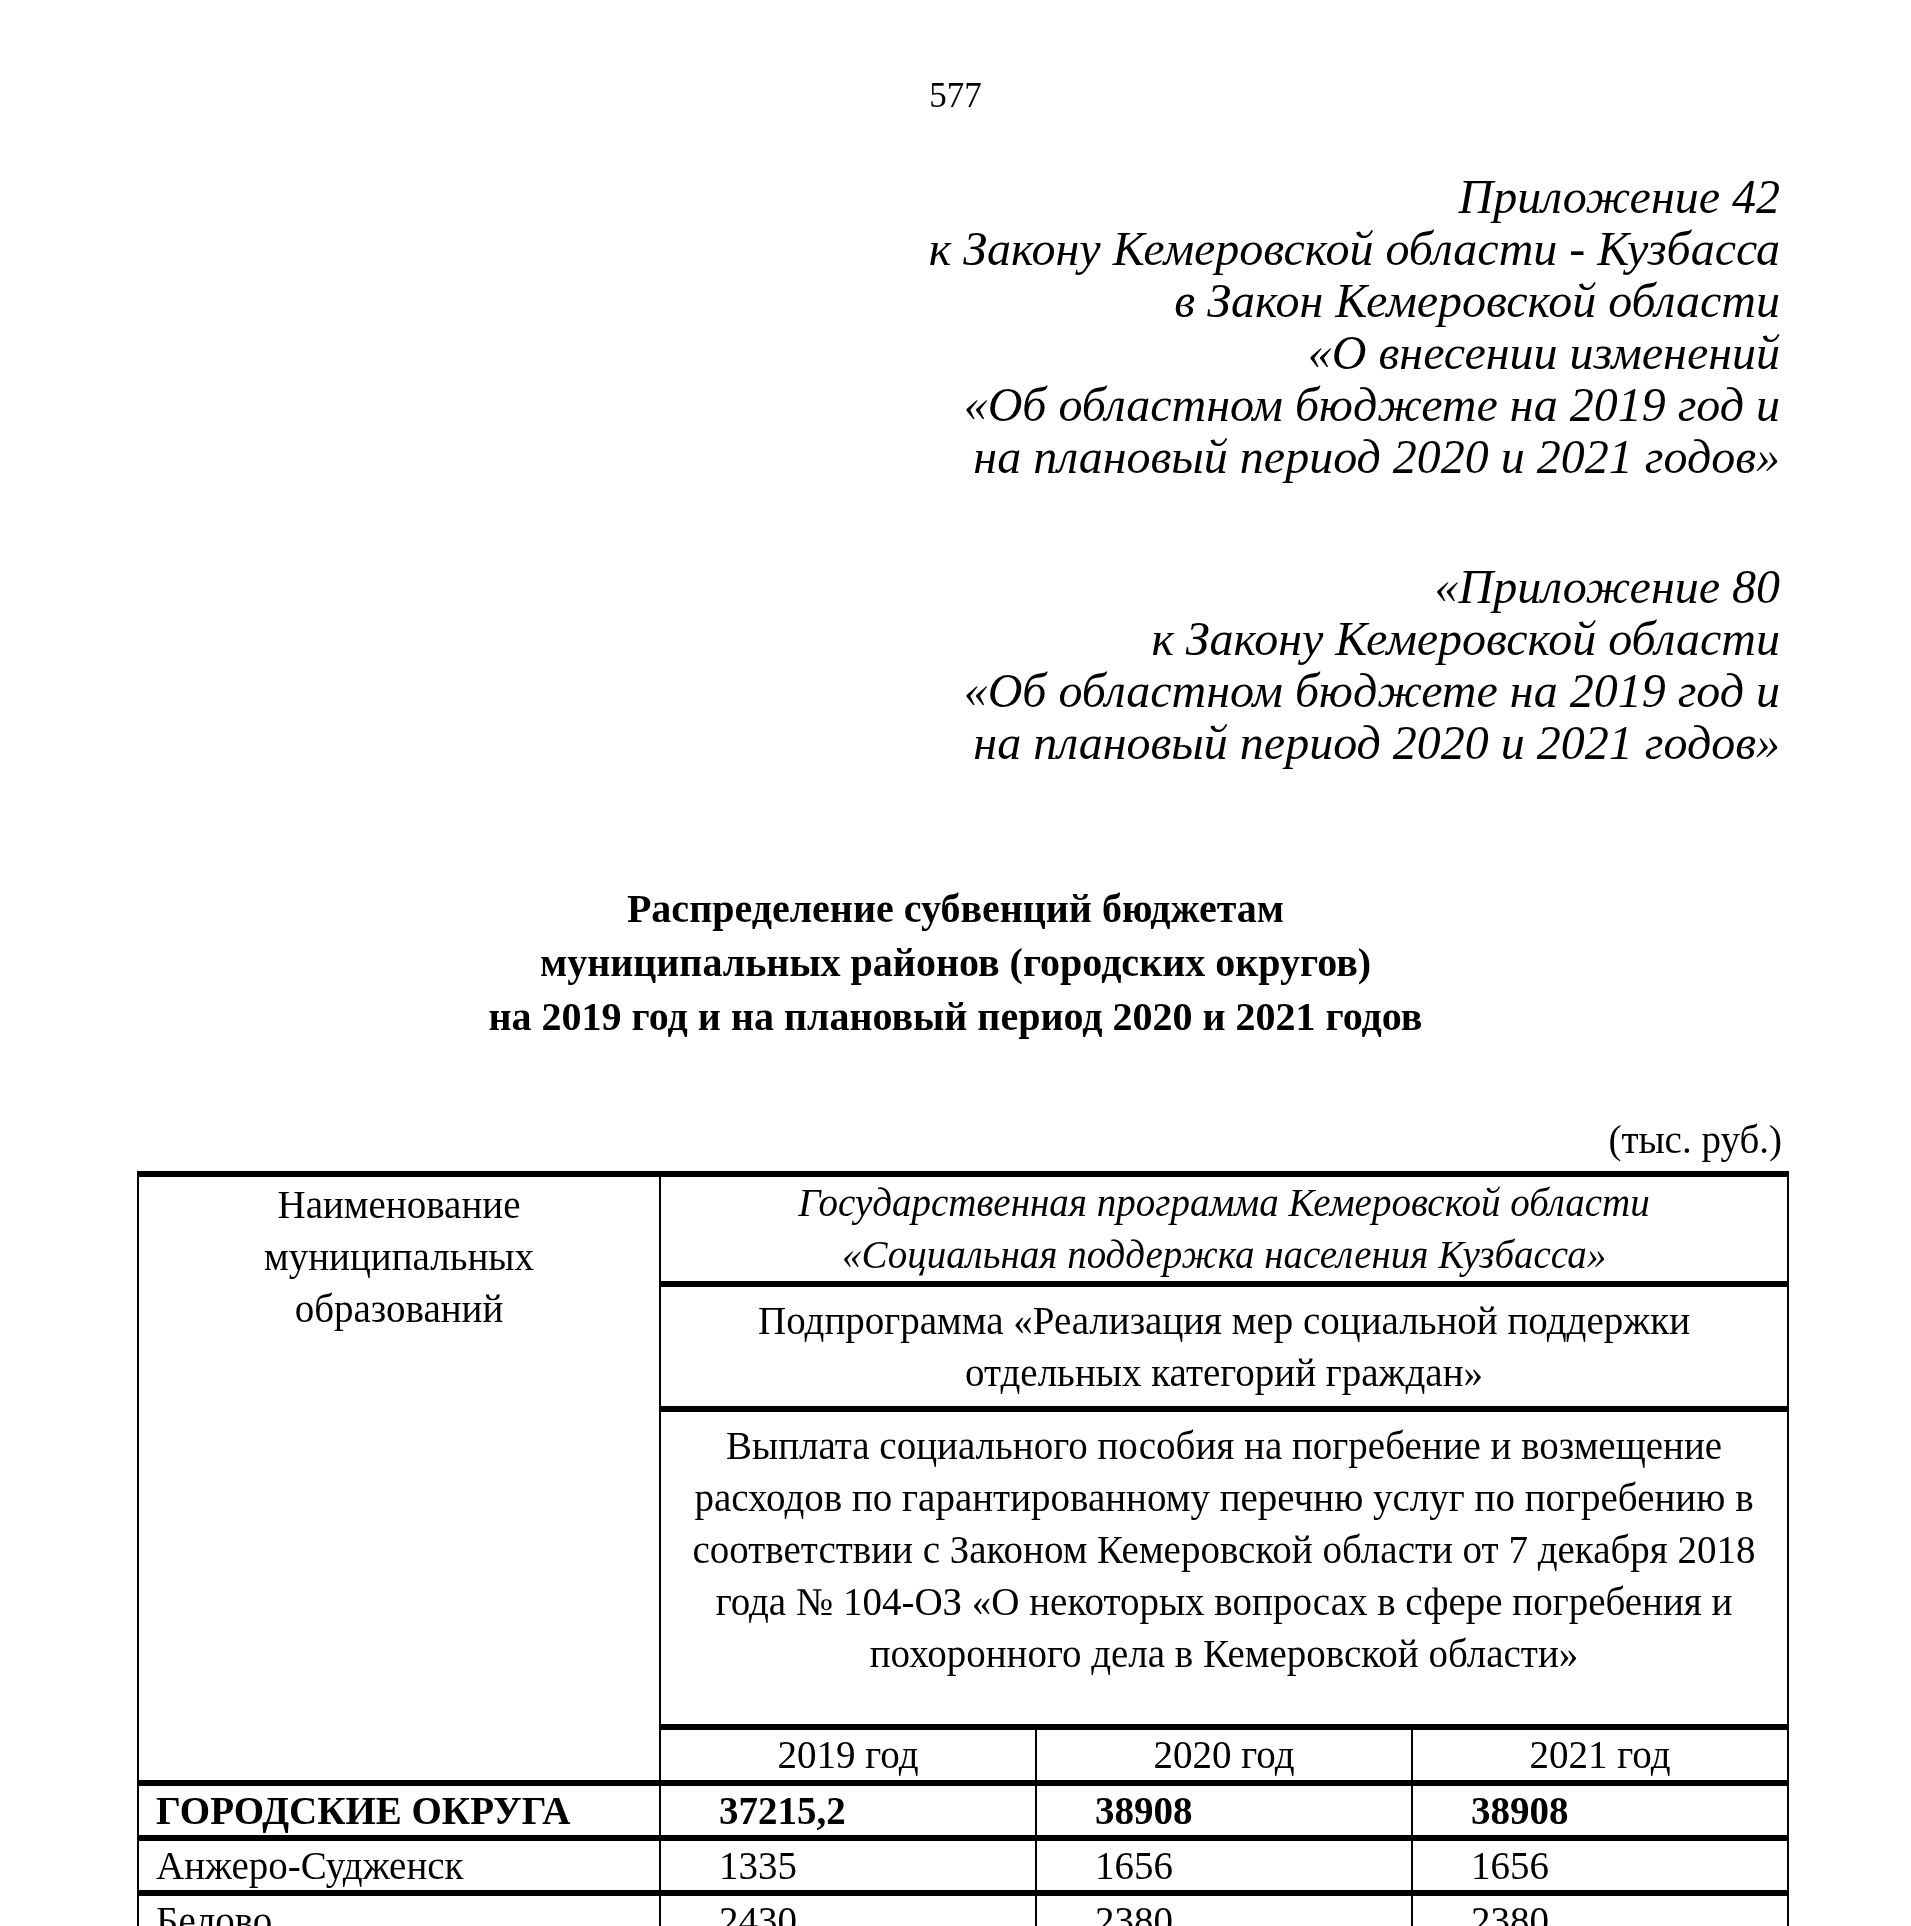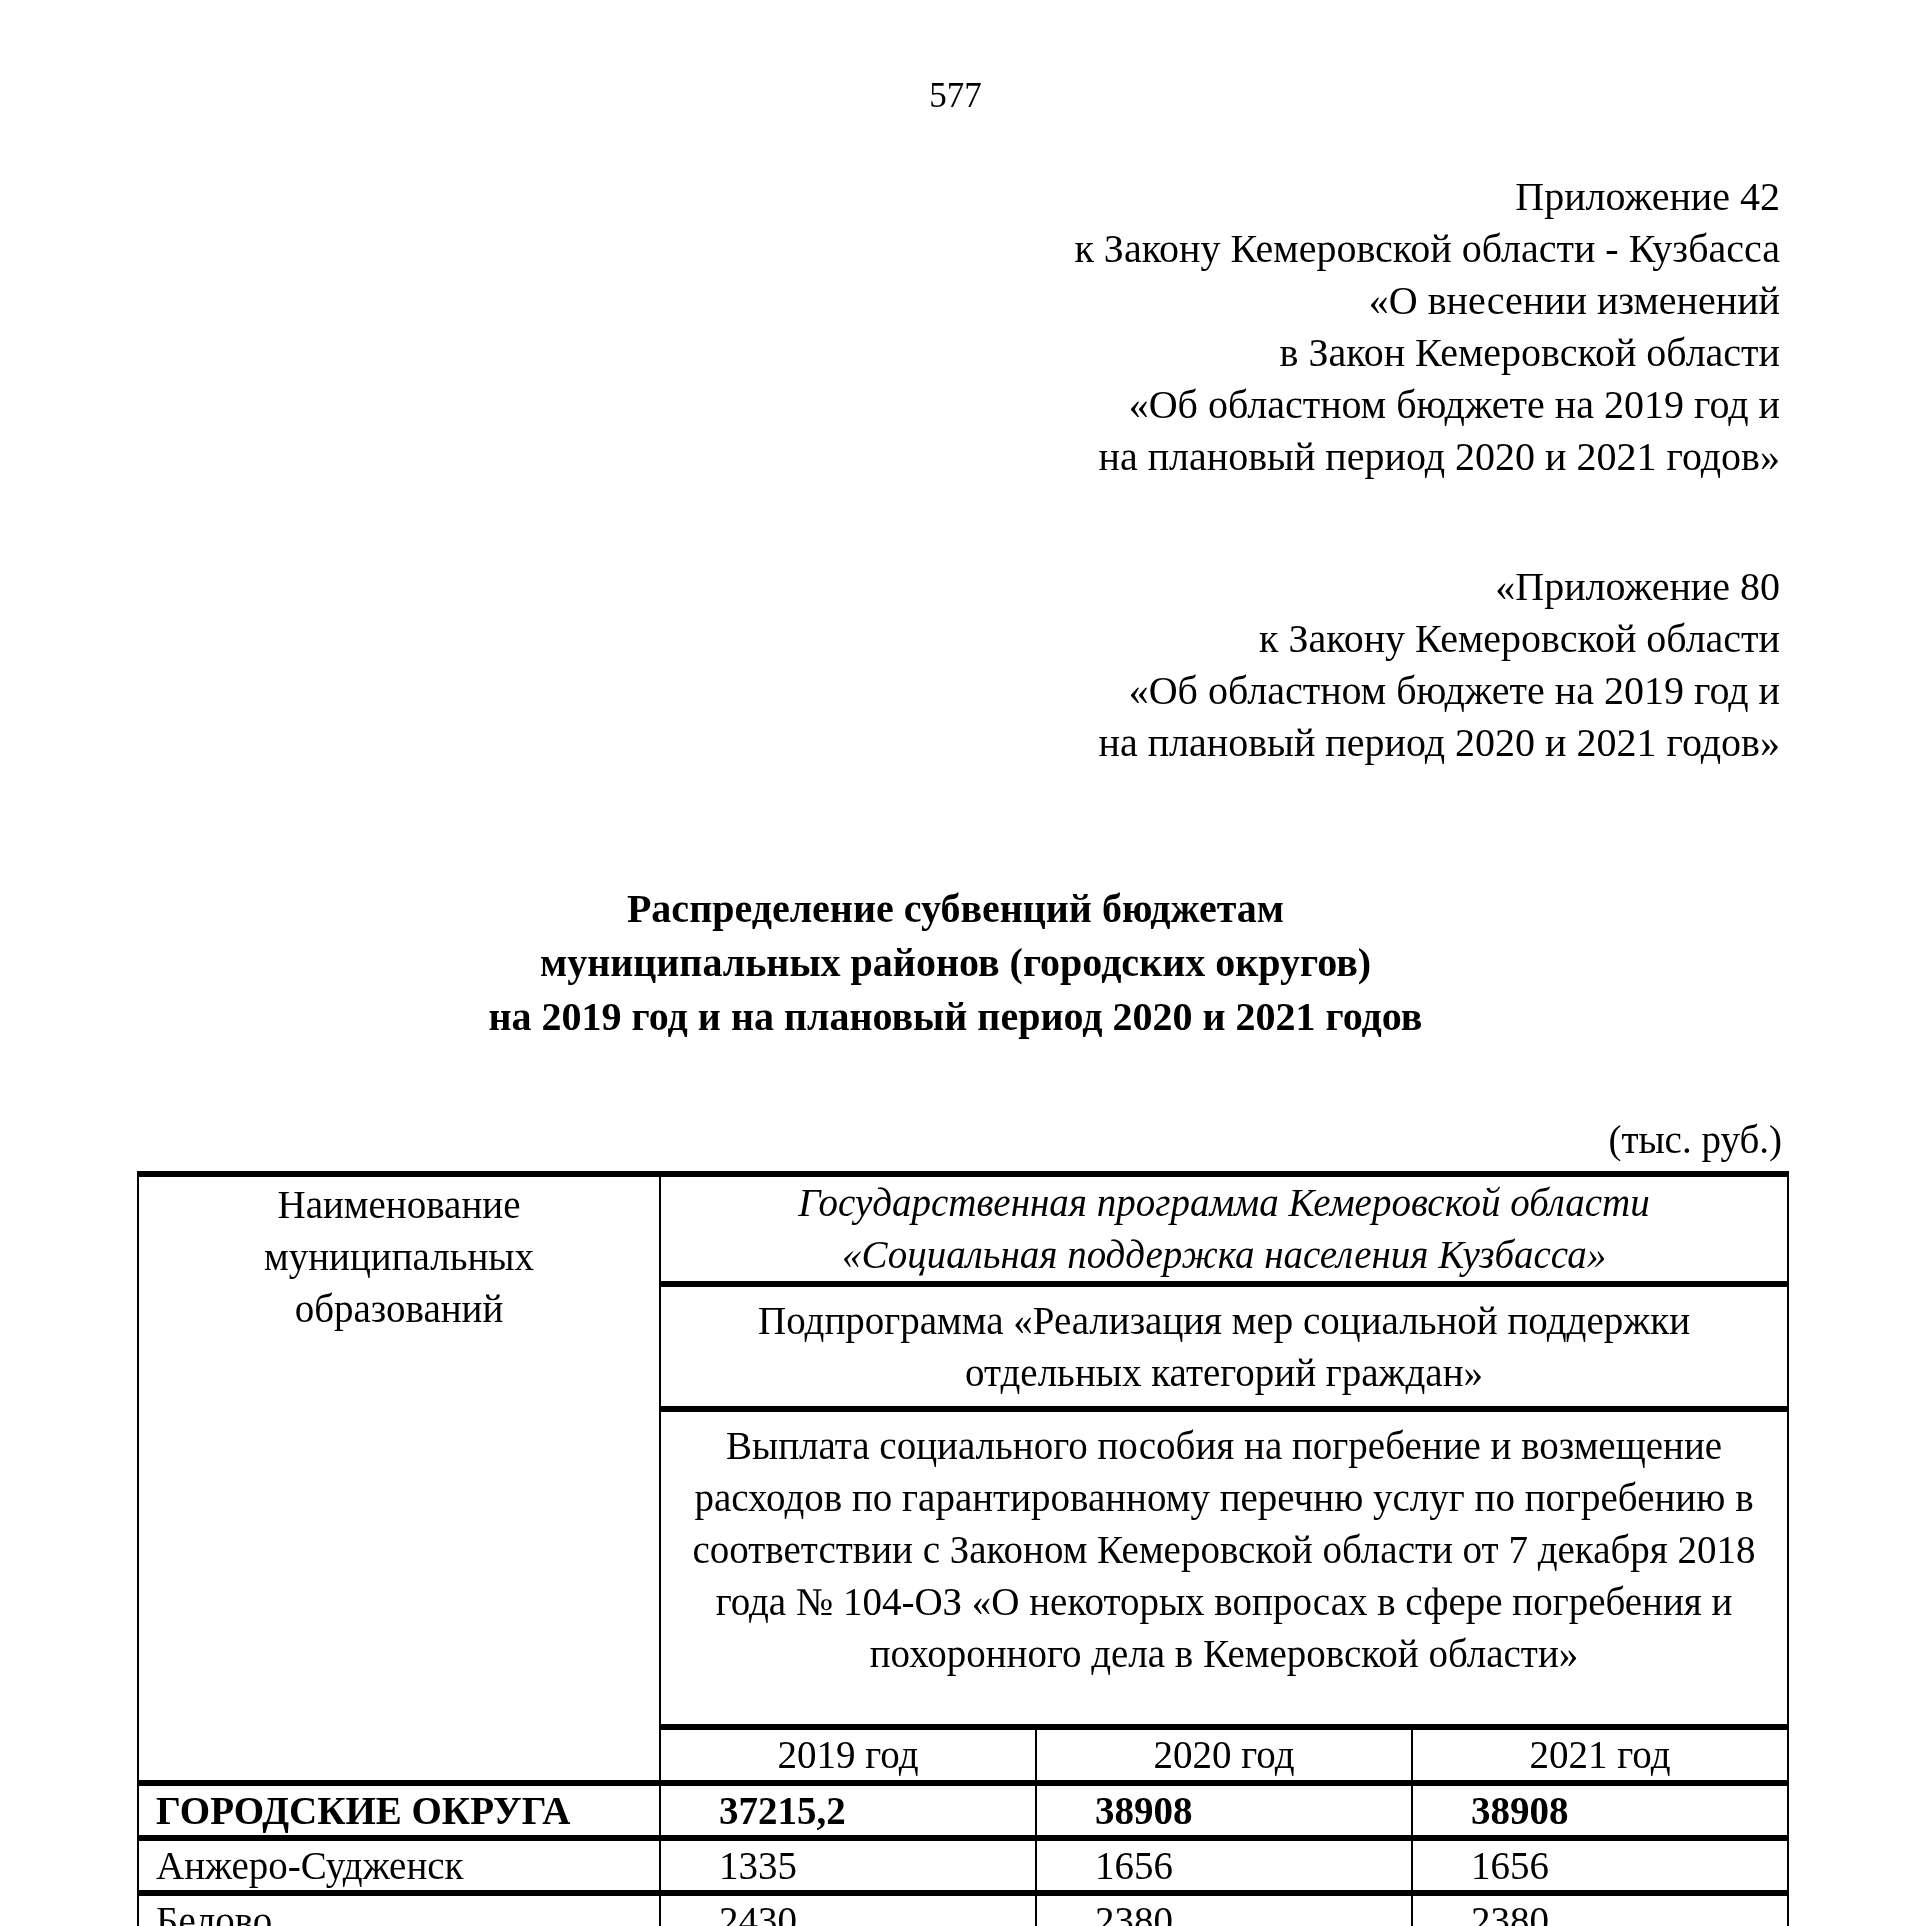--- a/index.html
+++ b/index.html
@@ -7,21 +7,21 @@
     width: 1911px; height: 2703px; position: relative; overflow: hidden;
     font-family: "Liberation Serif", "DejaVu Serif", serif;
     color: #000000;
   }
   .page-number {
     position: absolute; top: 75px; left: 0; width: 1911px; text-align: center;
     font-size: 35px; line-height: 42px;
   }
   .annex {
     position: absolute; right: 131px; text-align: right;
-    font-size: 40px; line-height: 52px;
+    font-size: 48px; line-height: 52px; font-style: italic;
   }
   .annex div { white-space: nowrap; }
   #annex-1 { top: 171px; }
   #annex-2 { top: 561px; }
   .title {
     position: absolute; top: 882px; left: 0; width: 1911px; text-align: center;
     font-weight: bold; font-size: 40px; line-height: 54px;
   }
   .units {
     position: absolute; top: 1115px; right: 129px;
@@ -50,22 +50,22 @@
   .row.total td { font-weight: bold; }
 </style>
 </head>
 <body>
 
 <div class="page-number">577</div>
 
 <div class="annex" id="annex-1">
   <div>Приложение 42</div>
   <div>к Закону Кемеровской области - Кузбасса</div>
+  <div>в Закон Кемеровской области</div>
   <div>«О внесении изменений</div>
-  <div>в Закон Кемеровской области</div>
   <div>«Об областном бюджете на 2019 год и</div>
   <div>на плановый период 2020 и 2021 годов»</div>
 </div>
 
 <div class="annex" id="annex-2">
   <div>«Приложение 80</div>
   <div>к Закону Кемеровской области</div>
   <div>«Об областном бюджете на 2019 год и</div>
   <div>на плановый период 2020 и 2021 годов»</div>
 </div>

